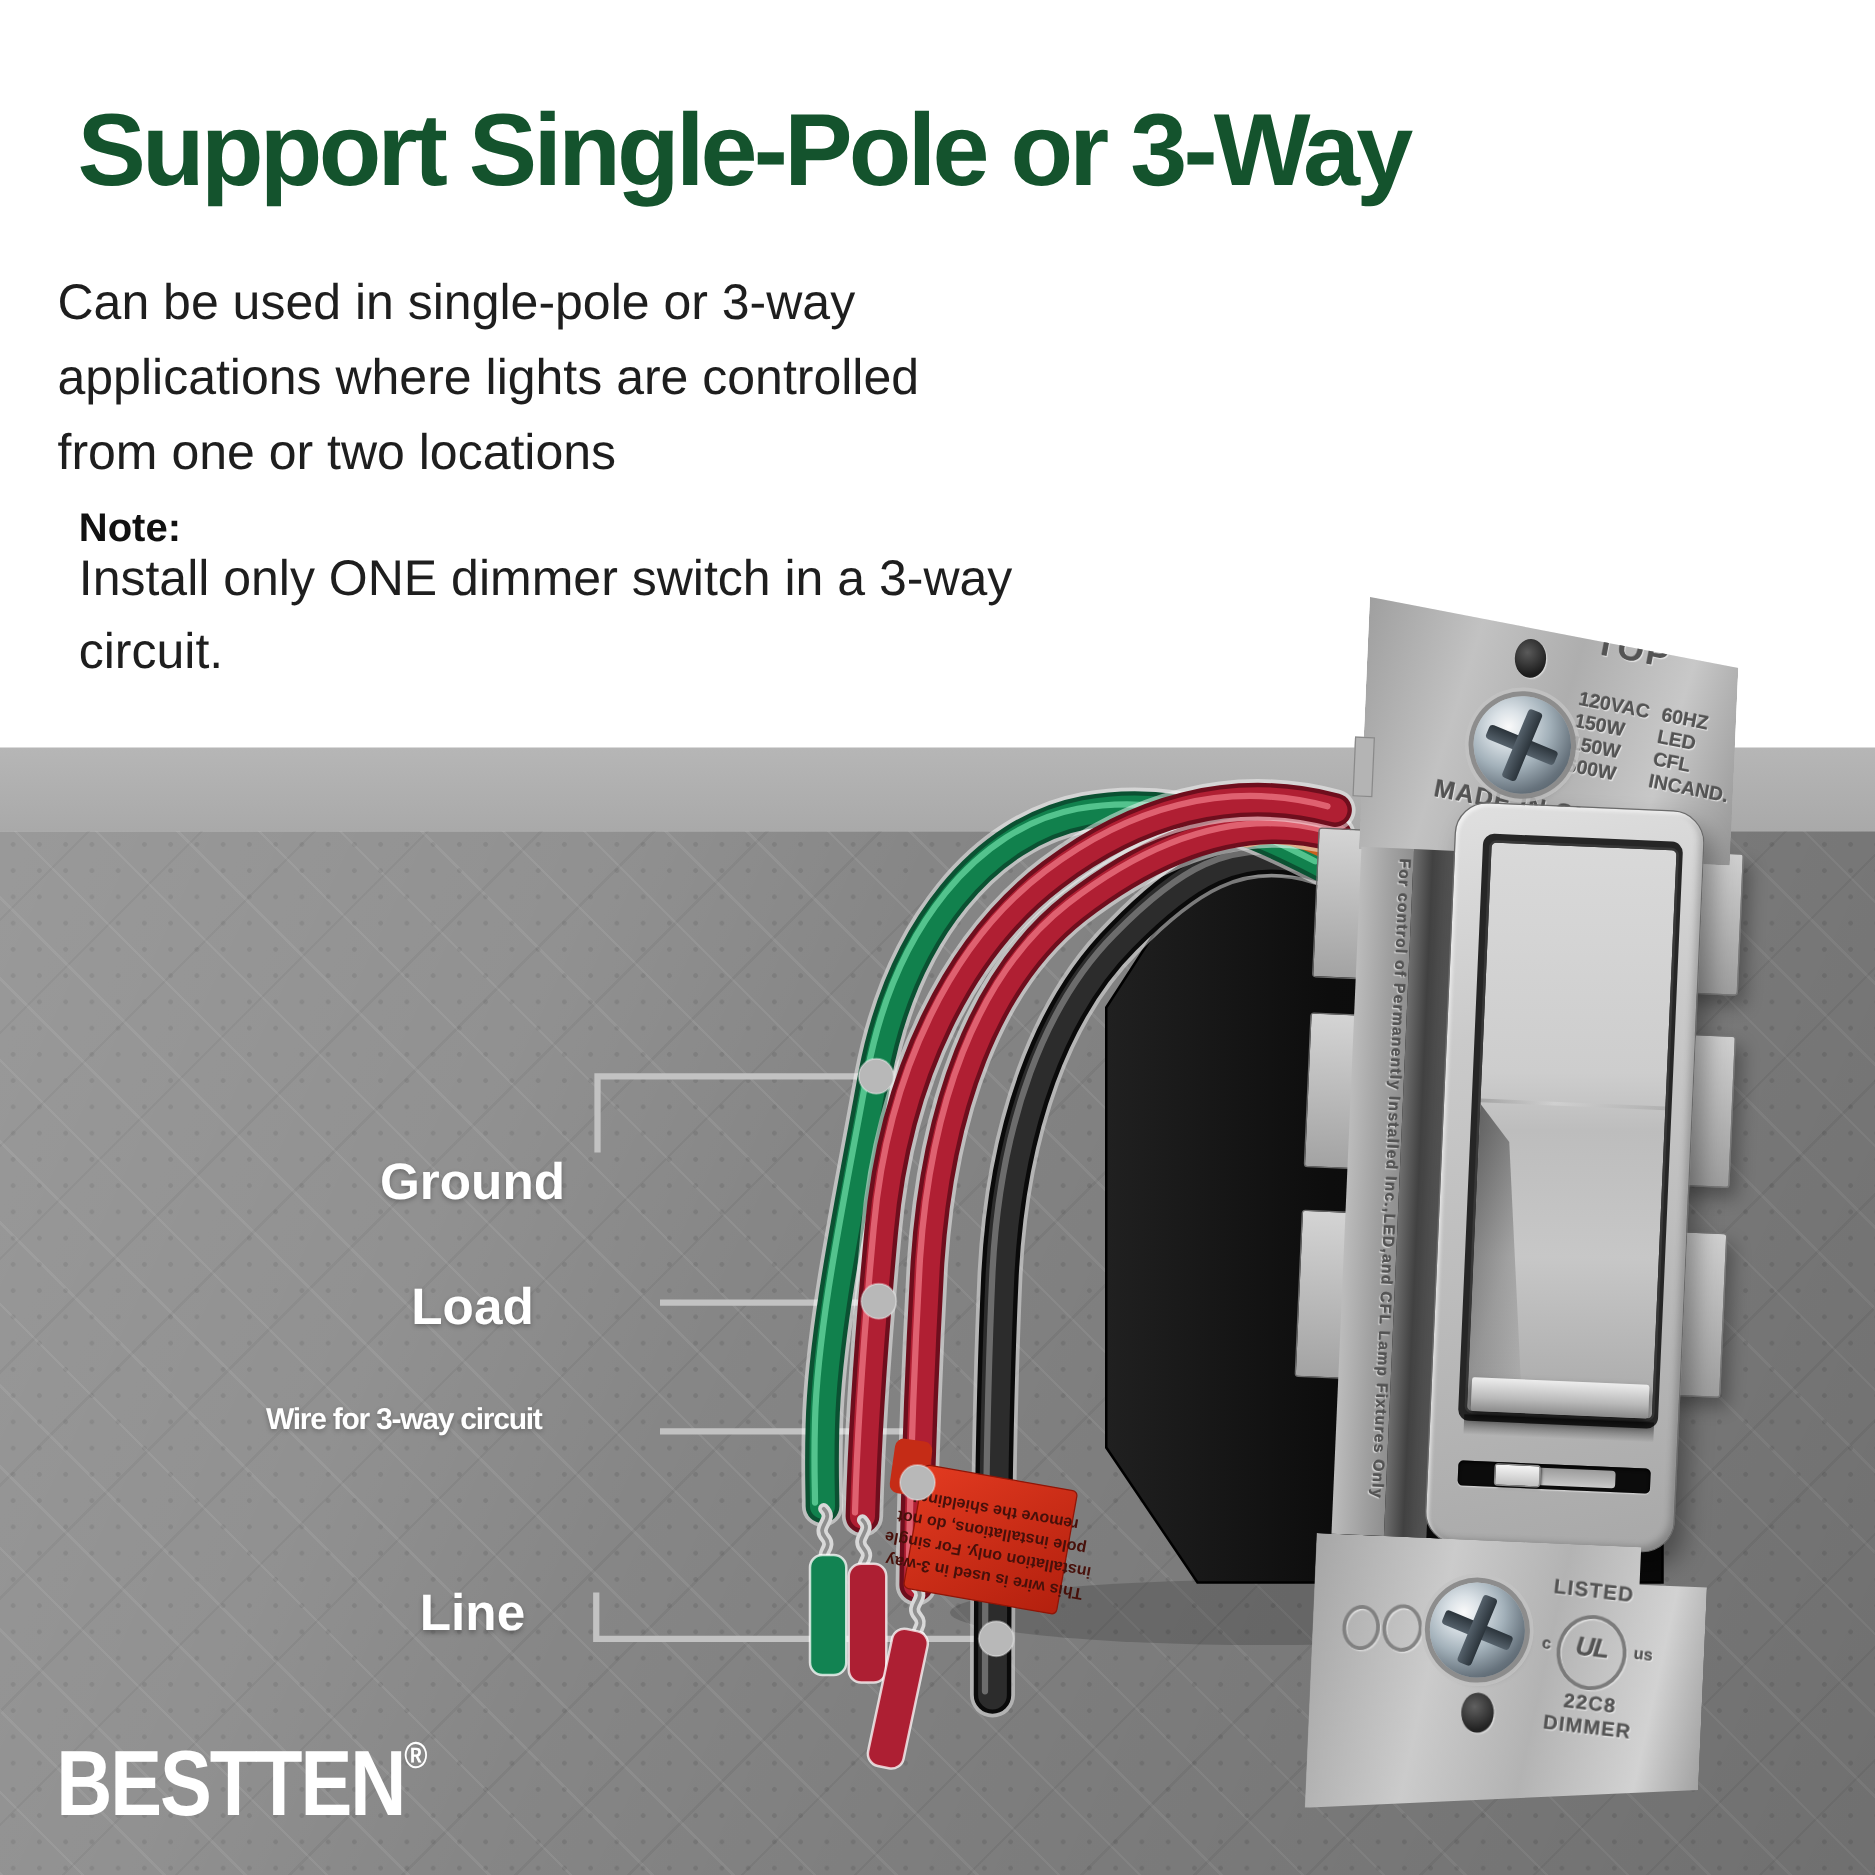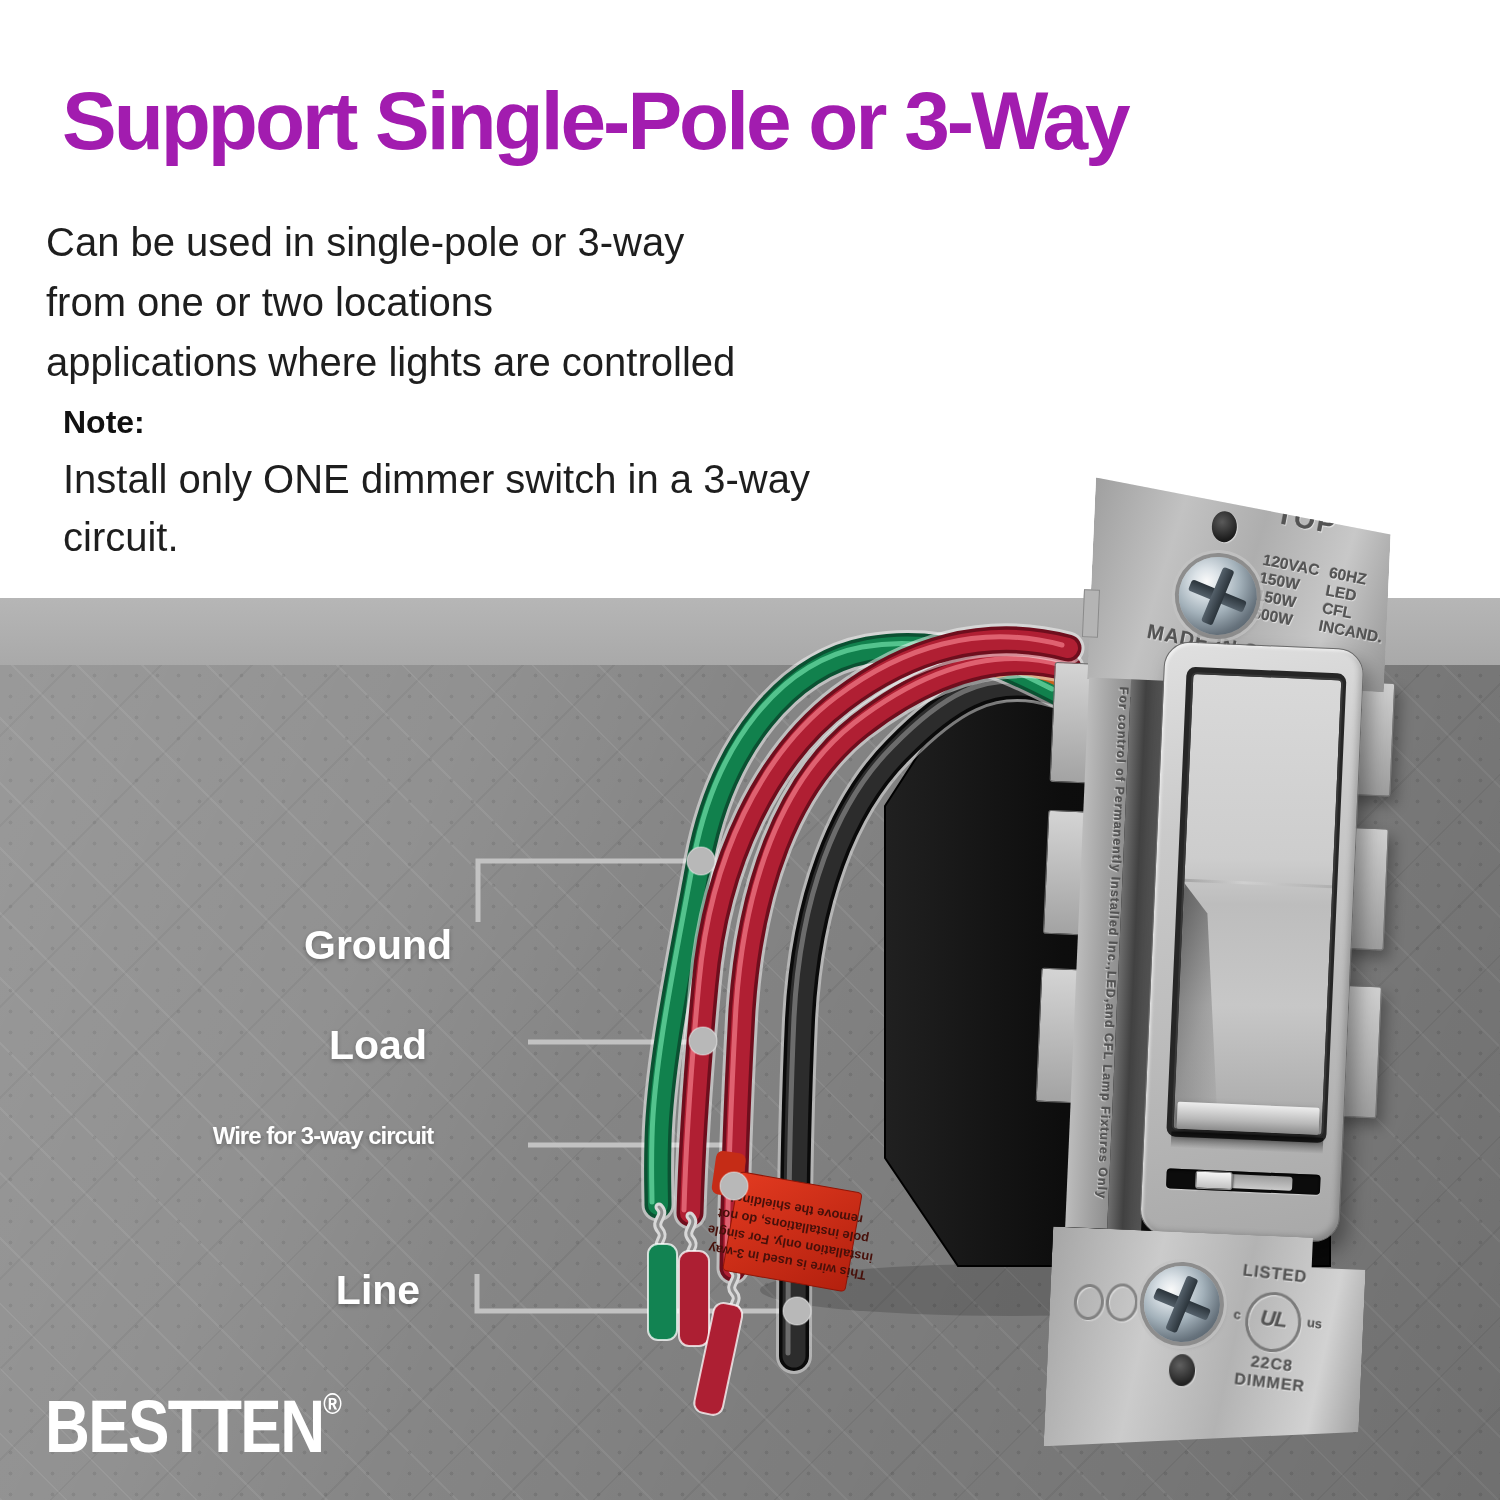--- a/index.html
+++ b/index.html
@@ -12,25 +12,25 @@
   .gray-area{position:absolute;left:0;top:665px;width:1500px;height:835px;
     background-color:#868686;
     background-image:
       linear-gradient(115deg, rgba(255,255,255,.16) 0%, rgba(255,255,255,.09) 26%, rgba(255,255,255,0) 40%, rgba(0,0,0,.06) 58%, rgba(0,0,0,.17) 100%),
       repeating-linear-gradient(45deg, rgba(255,255,255,.07) 0 2px, transparent 2px 46px),
       repeating-linear-gradient(-45deg, rgba(0,0,0,.05) 0 2px, transparent 2px 64px),
       radial-gradient(rgba(50,50,50,.15) 1.6px, transparent 2.2px);
     background-size:auto,auto,auto,21px 21px;}
 
   
-  .title{position:absolute;left:62px;top:74px;font-size:82px;font-weight:700;color:#a21caf;
+  .title{position:absolute;left:62px;top:74px;font-size:82px;font-weight:700;color:#14532d;
          letter-spacing:-3px;white-space:nowrap;}
   .para{position:absolute;left:46px;top:212px;font-size:40px;line-height:60px;color:#1e1e1e;}
   .note-head{position:absolute;left:63px;top:404px;font-size:32px;font-weight:700;color:#111;}
-  .note-body{position:absolute;left:63px;top:450px;font-size:40px;line-height:58px;color:#1e1e1e;}
+  .note-body{position:absolute;left:63px;top:434px;font-size:40px;line-height:58px;color:#1e1e1e;}
 
   
   .callout{position:absolute;color:#fff;font-weight:700;text-align:center;
            text-shadow:0 2px 4px rgba(0,0,0,.28);}
   .co-ground{left:238px;top:922px;width:280px;font-size:41px;}
   .co-load{left:238px;top:1022px;width:280px;font-size:41px;}
   .co-3way{left:128px;top:1122px;width:390px;font-size:24px;letter-spacing:-1px;}
   .co-line{left:238px;top:1267px;width:280px;font-size:41px;}
 
   
@@ -295,22 +295,22 @@
       </div>
     </div>
     <div class="screw screw-bottom" style="position:absolute;left:84px;top:798px;width:76px;height:76px;"></div>
 
     <div class="side-text metal-txt">For control of Permanently Installed Inc.,LED,and CFL Lamp Fixtures Only</div>
   </div>
 
   <div class="title">Support Single-Pole or 3-Way</div>
   <div class="para">
     <div>Can be used in single-pole or 3-way</div>
+    <div>applications where lights are controlled</div>
     <div>from one or two locations</div>
-    <div>applications where lights are controlled</div>
   </div>
   <div class="note-head">Note:</div>
   <div class="note-body">
     <div>Install only ONE dimmer switch in a 3-way</div>
     <div>circuit.</div>
   </div>
 
   <div class="callout co-ground">Ground</div>
   <div class="callout co-load">Load</div>
   <div class="callout co-3way">Wire for 3-way circuit</div>

